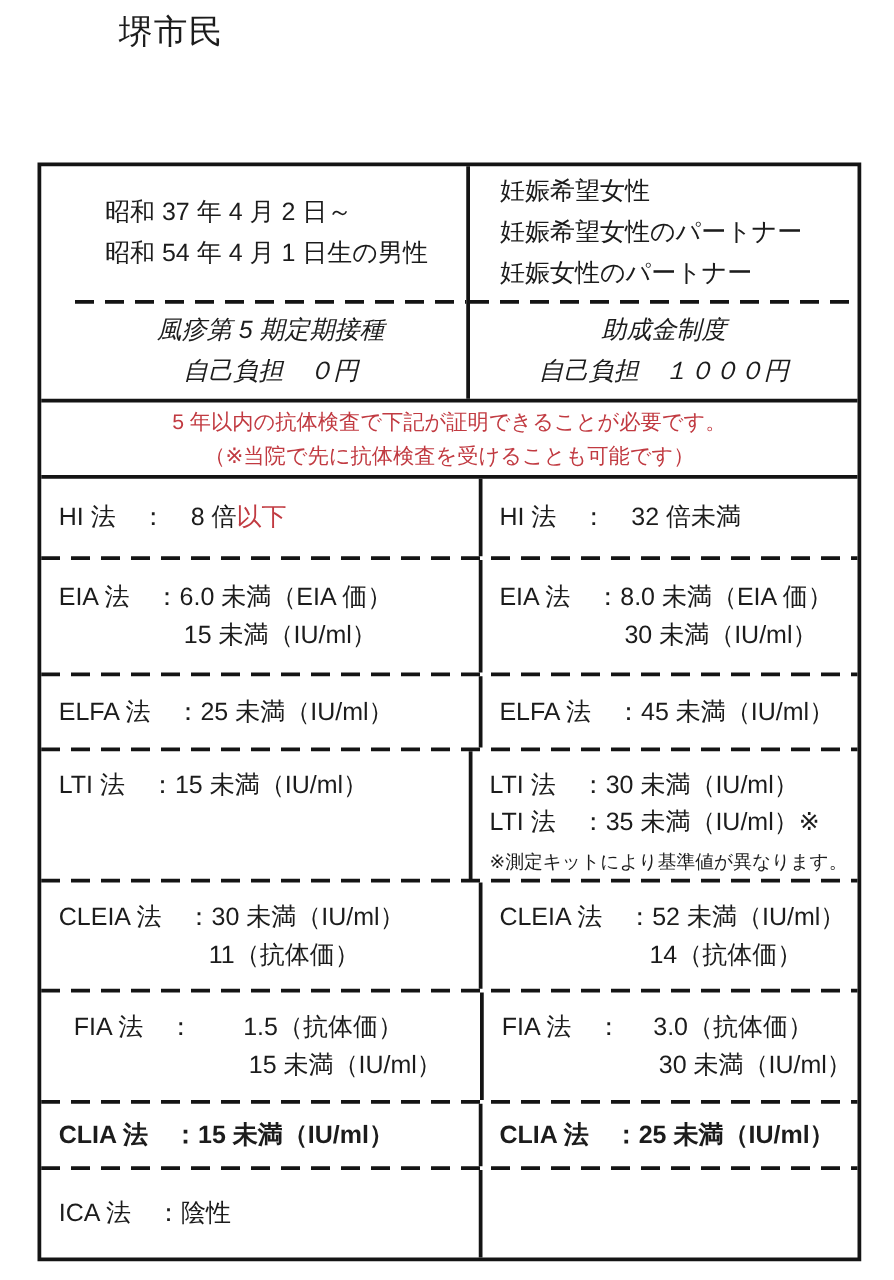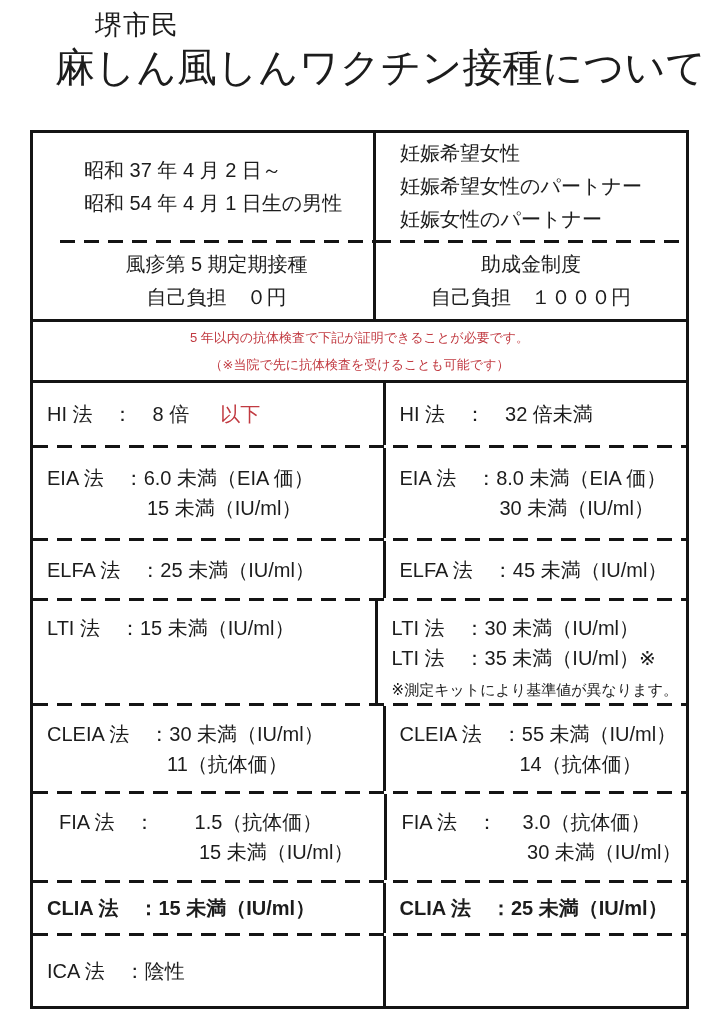--- a/index.html
+++ b/index.html
@@ -35,59 +35,58 @@
   .tcol.right{border-left:3px solid var(--border);}
   .elig{
     height:107px;display:flex;flex-direction:column;justify-content:center;
     padding-left:24px;
   }
   .elig .tline{line-height:33px;font-size:20px;white-space:pre;}
   .prog{
     height:76px;display:flex;flex-direction:column;justify-content:center;
     text-align:center;
   }
-  .prog .tline{line-height:33px;font-size:20px;white-space:pre;}
+  .prog .tline{line-height:33px;font-size:20px;white-space:pre;font-style:italic;}
   .dashline{
     height:3px;flex:0 0 3px;
     background:repeating-linear-gradient(90deg,var(--border) 0 15px,transparent 15px 24px);
   }
   .notice{
     border-top:3px solid var(--border);
     border-bottom:3px solid var(--border);
     height:64px;display:flex;flex-direction:column;justify-content:center;
     text-align:center;color:var(--red);
   }
-  .notice .tline{font-size:13px;line-height:27px;white-space:pre;}
+  .notice .tline{font-size:17px;line-height:27px;white-space:pre;}
   .rows{display:flex;flex-direction:column;}
   .row{display:grid;grid-template-columns:1fr 1fr;}
   .rcell{
     display:flex;flex-direction:column;justify-content:center;
     padding:2px 8px 2px 14px;
   }
   .rcell.right{border-left:3px solid var(--border);margin-left:23px;}
   .rcell .tline{font-size:20px;line-height:30px;white-space:pre;}
   .row-hi{height:62px;}
   .row-eia{height:90px;}
   .row-elfa{height:57px;}
   .row-lti{height:102px;}
   .row-cleia{height:85px;}
   .row-fia{height:86px;padding-left:12px;}
   .row-clia{height:50px;font-weight:bold;}
   .row-ica{height:70px;}
   .row-lti .rcell{justify-content:flex-start;padding-top:12px;}
-  .red{color:var(--red);margin-left:31px;}
+  .red{color:var(--red);}
   .small{font-size:15px;line-height:26px;}
 </style>
 </head>
 <body>
 
 <div class="page">
 
   <div class="subtitle">堺市民</div>
-  <h1 class="title">麻しん風しんワクチン接種について</h1>
 
   <div class="table">
 
     <div class="topgrid">
       <div class="tcol left">
         <div class="elig">
             <div class="tline"><span>昭和 37 年 4 月 2 日～</span></div>
             <div class="tline"><span>昭和 54 年 4 月 1 日生の男性</span></div>
           </div>
         <div class="dashline"></div>
@@ -155,21 +154,21 @@
             <div class="tline"><span class="small">※測定キットにより基準値が異なります。</span></div>
           </div>
         </div>
         <div class="dashline"></div>
         <div class="row row-cleia">
           <div class="rcell left">
             <div class="tline"><span>CLEIA 法　：30 未満（IU/ml）</span></div>
             <div class="tline"><span>　　　　　　11（抗体価）</span></div>
           </div>
           <div class="rcell right">
-            <div class="tline"><span>CLEIA 法　：55 未満（IU/ml）</span></div>
+            <div class="tline"><span>CLEIA 法　：52 未満（IU/ml）</span></div>
             <div class="tline"><span>　　　　　　14（抗体価）</span></div>
           </div>
         </div>
         <div class="dashline"></div>
         <div class="row row-fia">
           <div class="rcell left">
             <div class="tline"><span>FIA 法　：　　1.5（抗体価）</span></div>
             <div class="tline"><span>　　　　　　　15 未満（IU/ml）</span></div>
           </div>
           <div class="rcell right">

